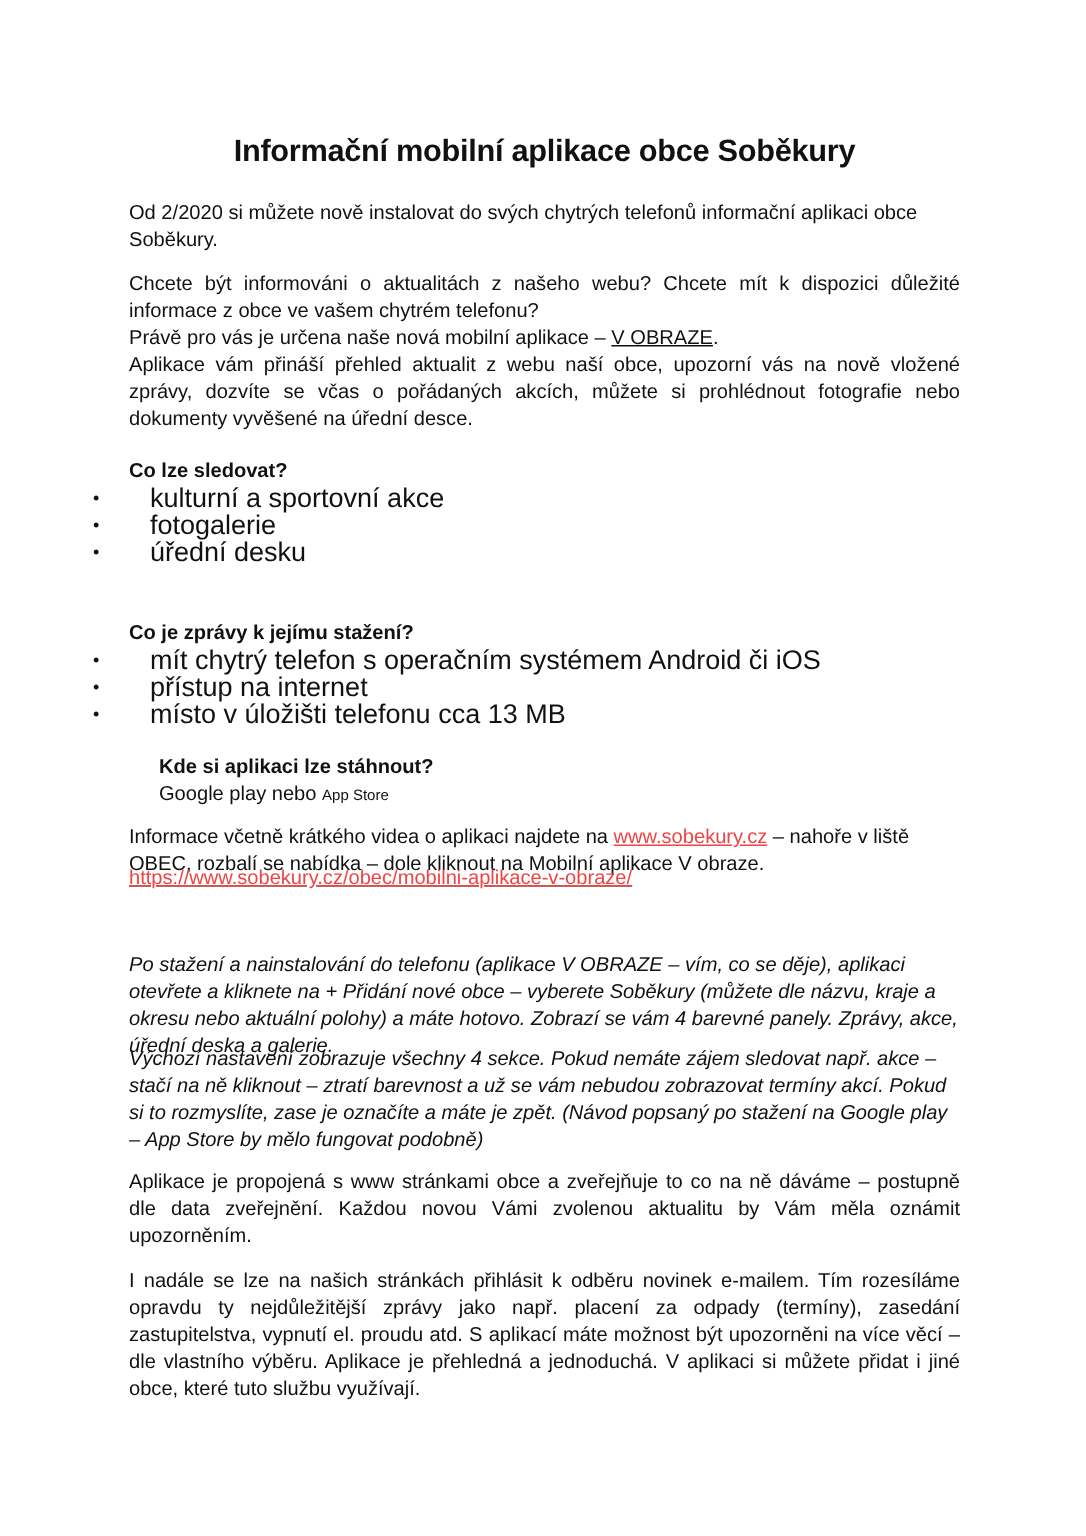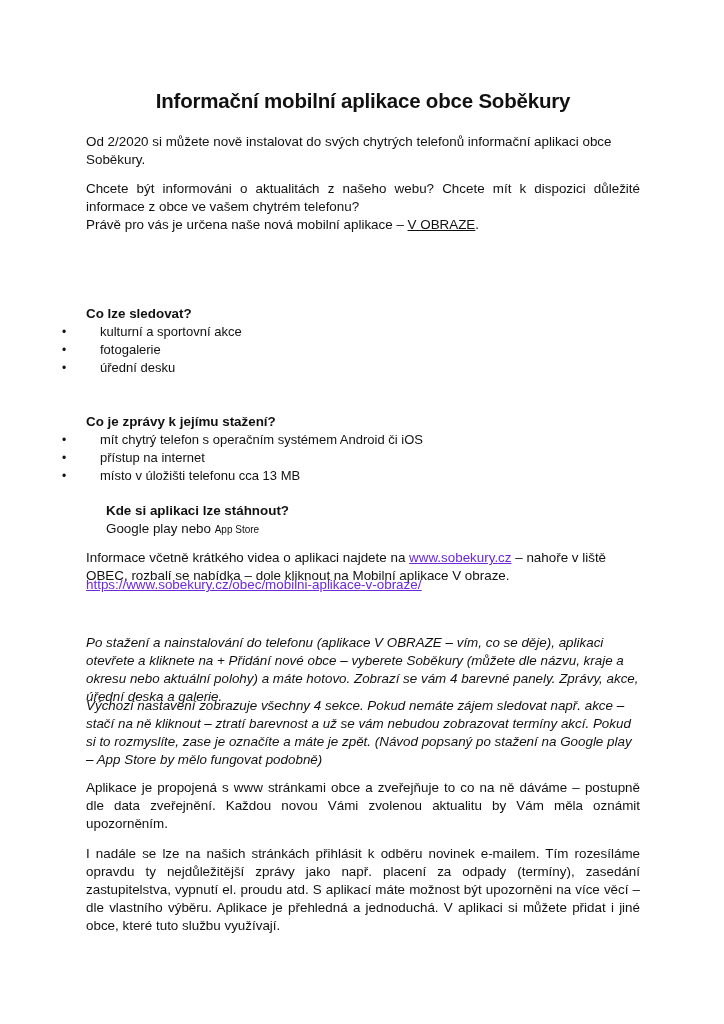--- a/index.html
+++ b/index.html
@@ -6,42 +6,43 @@
     body { width: 724px; height: 1024px; position: relative; overflow: hidden;
            font-family: "Liberation Sans", sans-serif; color: #111; }
     .page { position: absolute; left: 86px; top: 0; width: 554px; }
     .title { position: absolute; left: 0; top: 89px; width: 554px; text-align: center;
              font-size: 20.5px; font-weight: bold; letter-spacing: -0.2px; }
     p, .line { margin: 0; font-size: 13.4px; line-height: 18px; }
     .just { text-align: justify; text-align-last: left; }
     .blk { position: absolute; left: 0; width: 554px; }
     .head { font-weight: bold; font-size: 13.4px; line-height: 18px; }
     ul { list-style: none; margin: 0; padding: 0; }
-    li { position: relative; padding-left: 14px; font-size: 13px; line-height: 18px; }
+    li { position: relative; padding-left: 14px; font-size: 18px; line-height: 18px; }
     li::before { content: "\2022"; position: absolute; left: -24px; top: 0; font-size: 12px; }
-    a { color: #6d28d9; text-decoration: underline; margin-top: 44px; }
+    a { color: #ef4444; text-decoration: underline; margin-top: 44px; }
     .ital { font-style: italic; }
     .strong-u { font-weight: normal; text-decoration: underline; }
     .app { font-size: 10px; }
   </style>
 </head>
 <body>
 
 <div class="page">
   <div class="title">Informační mobilní aplikace obce Soběkury</div>
 
   <div class="blk" style="top:133px;">
     <p>Od 2/2020 si můžete nově instalovat do svých chytrých telefonů informační aplikaci obce Soběkury.</p>
   </div>
 
   <div class="blk" style="top:180px;">
     <p class="just">Chcete být informováni o aktualitách z našeho webu? Chcete mít k dispozici důležité informace z obce ve vašem chytrém telefonu?</p>
     <p>
       <span>Právě pro vás je určena naše nová mobilní aplikace – </span><span class="strong-u">V OBRAZE</span><span>.</span>
     </p>
+    <p class="just">Aplikace vám přináší přehled aktualit z webu naší obce, upozorní vás na nově vložené zprávy, dozvíte se včas o pořádaných akcích, můžete si prohlédnout fotografie nebo dokumenty vyvěšené na úřední desce.</p>
   </div>
 
   <div class="blk" style="top:305px;">
     <div class="head">Co lze sledovat?</div>
     <ul>
       <li>kulturní a sportovní akce</li>
       <li>fotogalerie</li>
       <li>úřední desku</li>
     </ul>
   </div>

